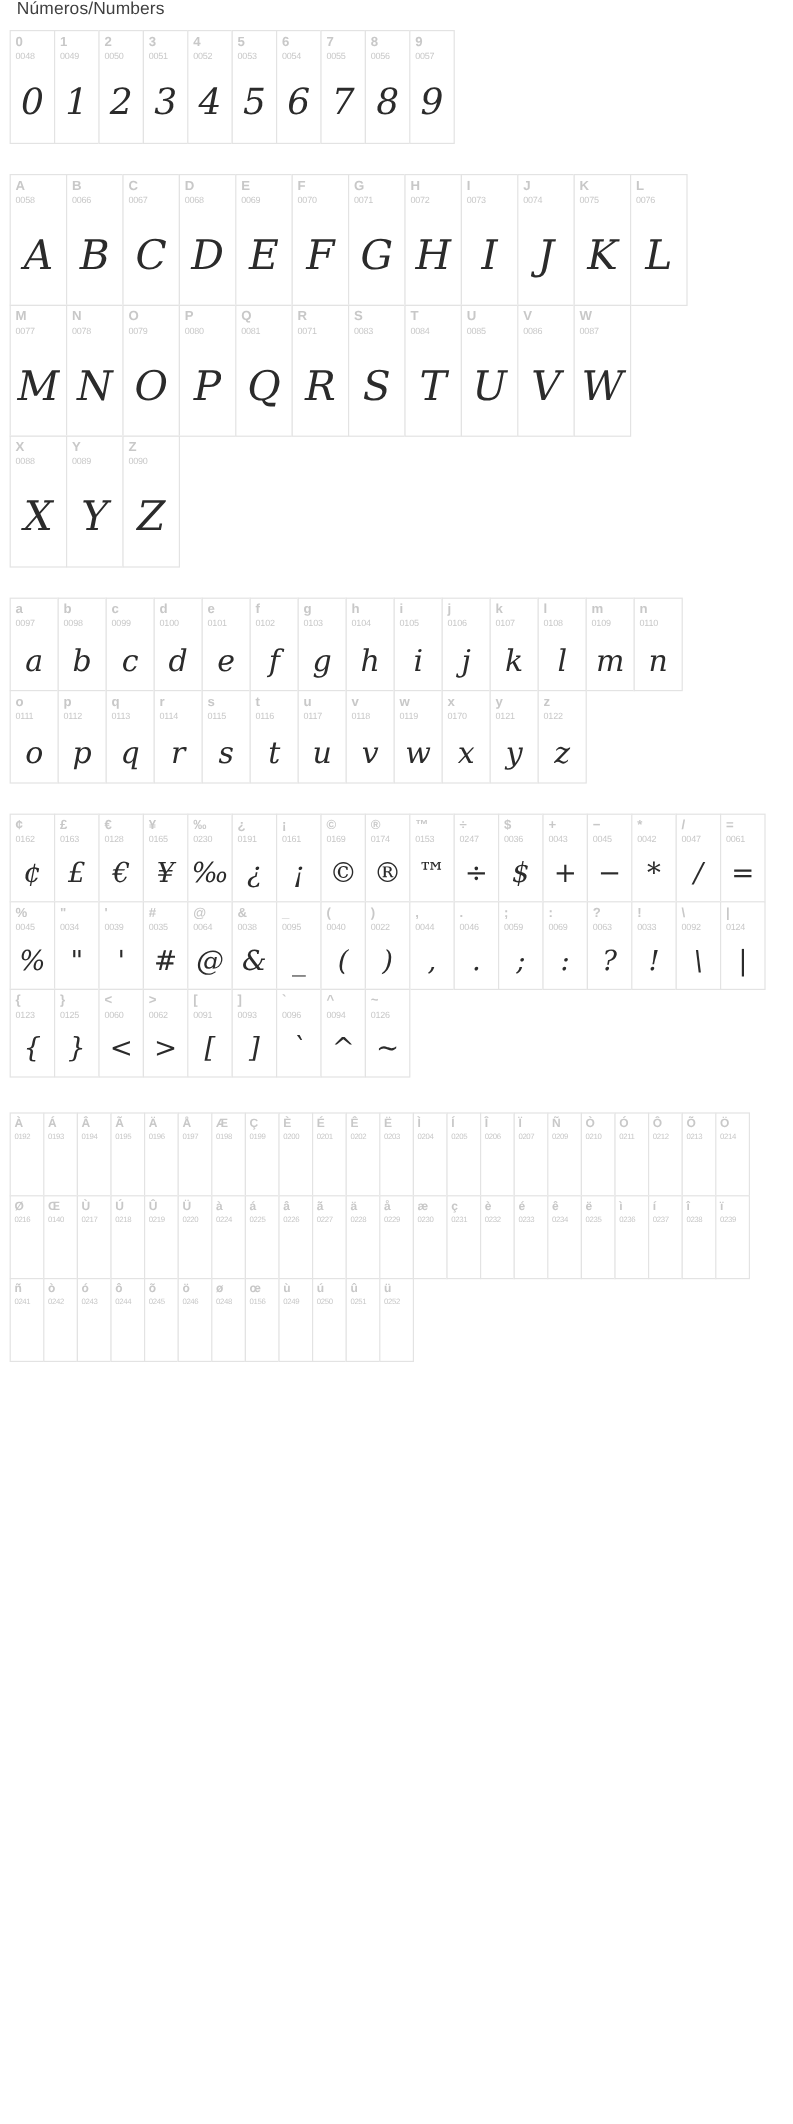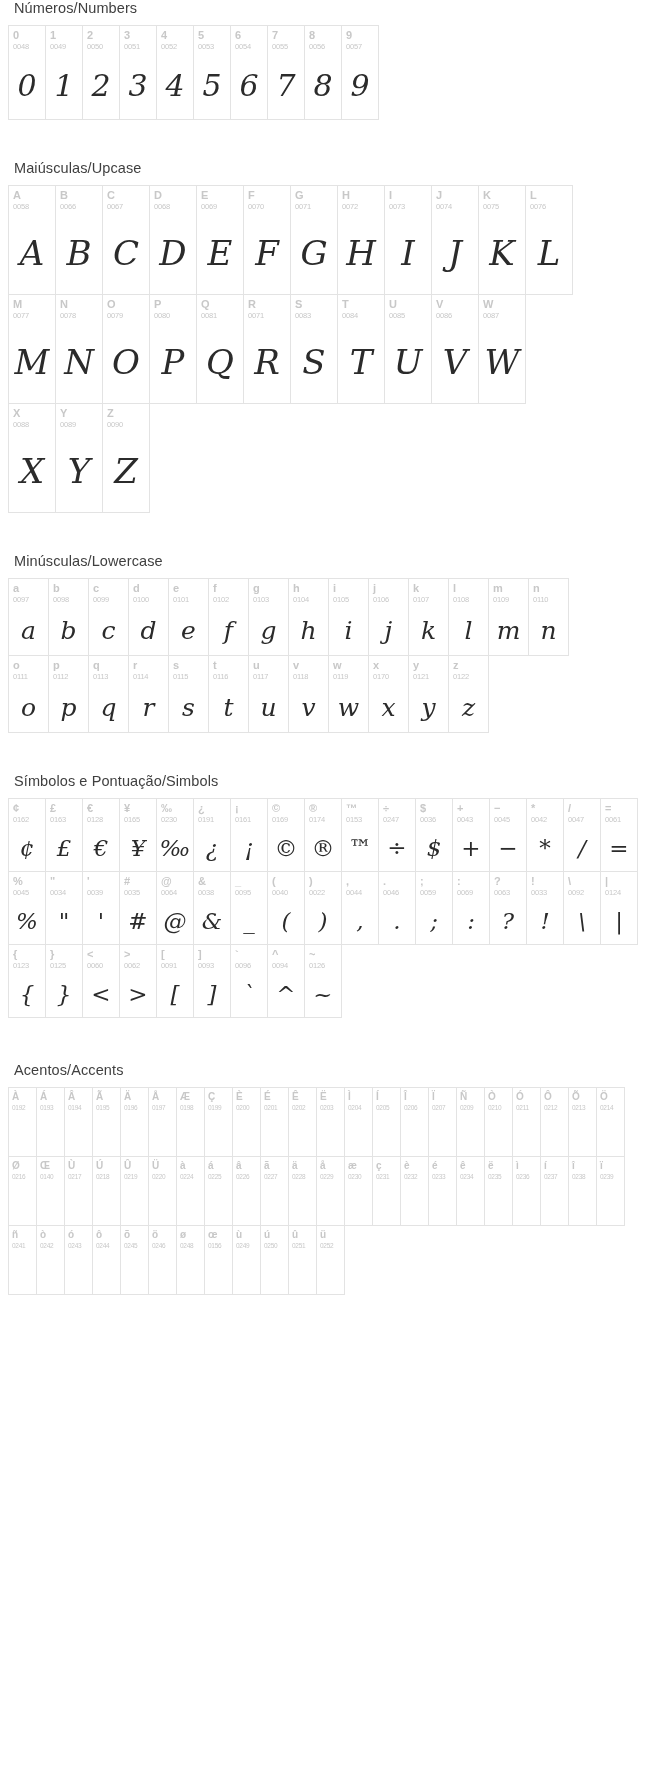--- a/index.html
+++ b/index.html
@@ -160,21 +160,20 @@
           <div class="glyph-cell">
             <div class="g-char">9</div>
             <div class="g-code">0057</div>
             <div class="g-sample">9</div>
           </div>
         </div>
       </div>
   </div>
 
   <div class="section sec-upcase">
-    <div class="section-title">Maiúsculas/Upcase</div>
     <div class="glyph-grid size-b">
         <div class="glyph-row">
           <div class="glyph-cell">
             <div class="g-char">A</div>
             <div class="g-code">0058</div>
             <div class="g-sample">A</div>
           </div>
           <div class="glyph-cell">
             <div class="g-char">B</div>
             <div class="g-code">0066</div>
@@ -302,21 +301,20 @@
           <div class="glyph-cell">
             <div class="g-char">Z</div>
             <div class="g-code">0090</div>
             <div class="g-sample">Z</div>
           </div>
         </div>
       </div>
   </div>
 
   <div class="section sec-lower">
-    <div class="section-title">Minúsculas/Lowercase</div>
     <div class="glyph-grid size-c">
         <div class="glyph-row">
           <div class="glyph-cell">
             <div class="g-char">a</div>
             <div class="g-code">0097</div>
             <div class="g-sample">a</div>
           </div>
           <div class="glyph-cell">
             <div class="g-char">b</div>
             <div class="g-code">0098</div>
@@ -442,21 +440,20 @@
           <div class="glyph-cell">
             <div class="g-char">z</div>
             <div class="g-code">0122</div>
             <div class="g-sample">z</div>
           </div>
         </div>
       </div>
   </div>
 
   <div class="section sec-symbols">
-    <div class="section-title">Símbolos e Pontuação/Simbols</div>
     <div class="glyph-grid size-d">
         <div class="glyph-row">
           <div class="glyph-cell">
             <div class="g-char">¢</div>
             <div class="g-code">0162</div>
             <div class="g-sample">¢</div>
           </div>
           <div class="glyph-cell">
             <div class="g-char">£</div>
             <div class="g-code">0163</div>
@@ -669,21 +666,20 @@
           <div class="glyph-cell">
             <div class="g-char">~</div>
             <div class="g-code">0126</div>
             <div class="g-sample">~</div>
           </div>
         </div>
       </div>
   </div>
 
   <div class="section sec-accents">
-    <div class="section-title">Acentos/Accents</div>
     <div class="glyph-grid size-e">
         <div class="glyph-row">
           <div class="glyph-cell">
             <div class="g-char">À</div>
             <div class="g-code">0192</div>
           </div>
           <div class="glyph-cell">
             <div class="g-char">Á</div>
             <div class="g-code">0193</div>
           </div>

